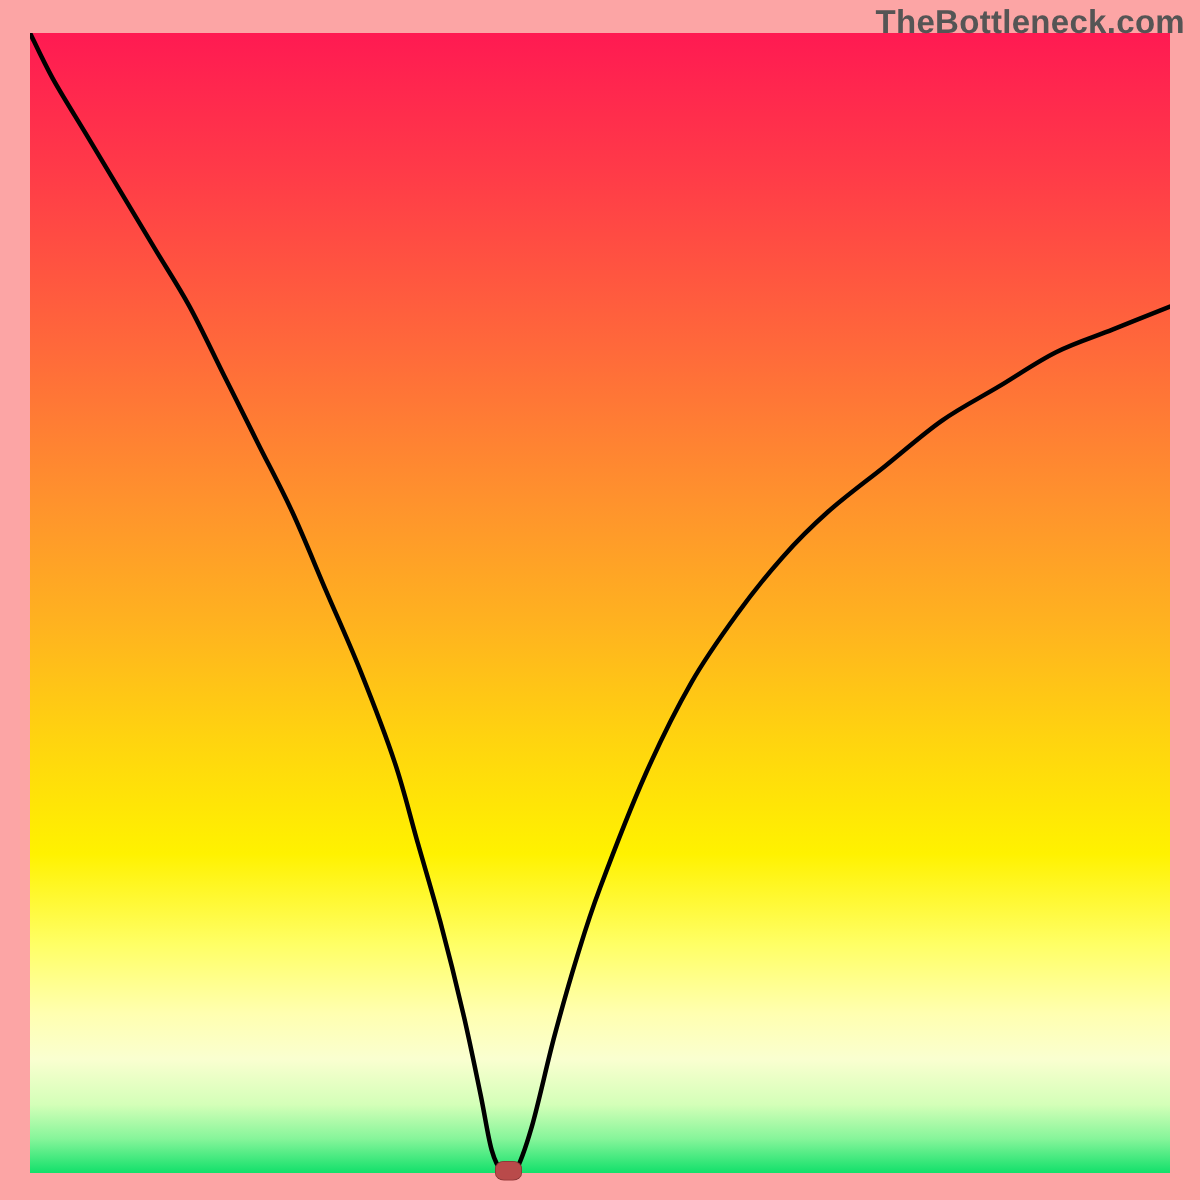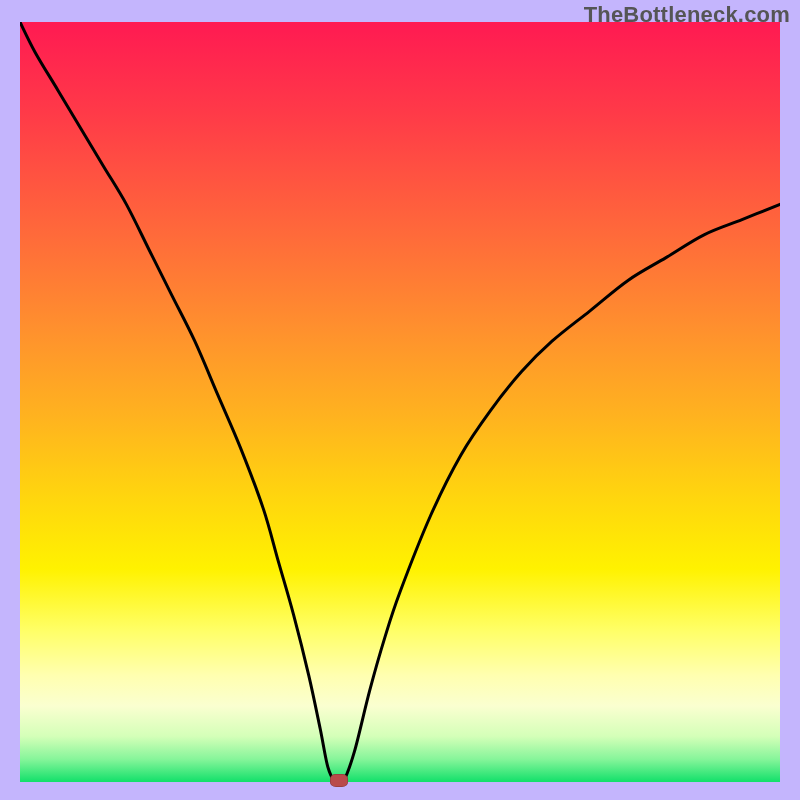--- a/index.html
+++ b/index.html
@@ -8,21 +8,21 @@
     width: 800px;
     height: 800px;
     background: #000;
     font-family: Arial, Helvetica, sans-serif;
     overflow: hidden;
   }
   .frame {
     position: relative;
     width: 800px;
     height: 800px;
-    background: #c4b5fd;
+    background: #fca5a5;
   }
   .watermark {
     position: absolute;
     top: 2px;
     right: 10px;
     color: #555;
     font-size: 22px;
     font-weight: 600;
     letter-spacing: 0.2px;
     z-index: 20;

